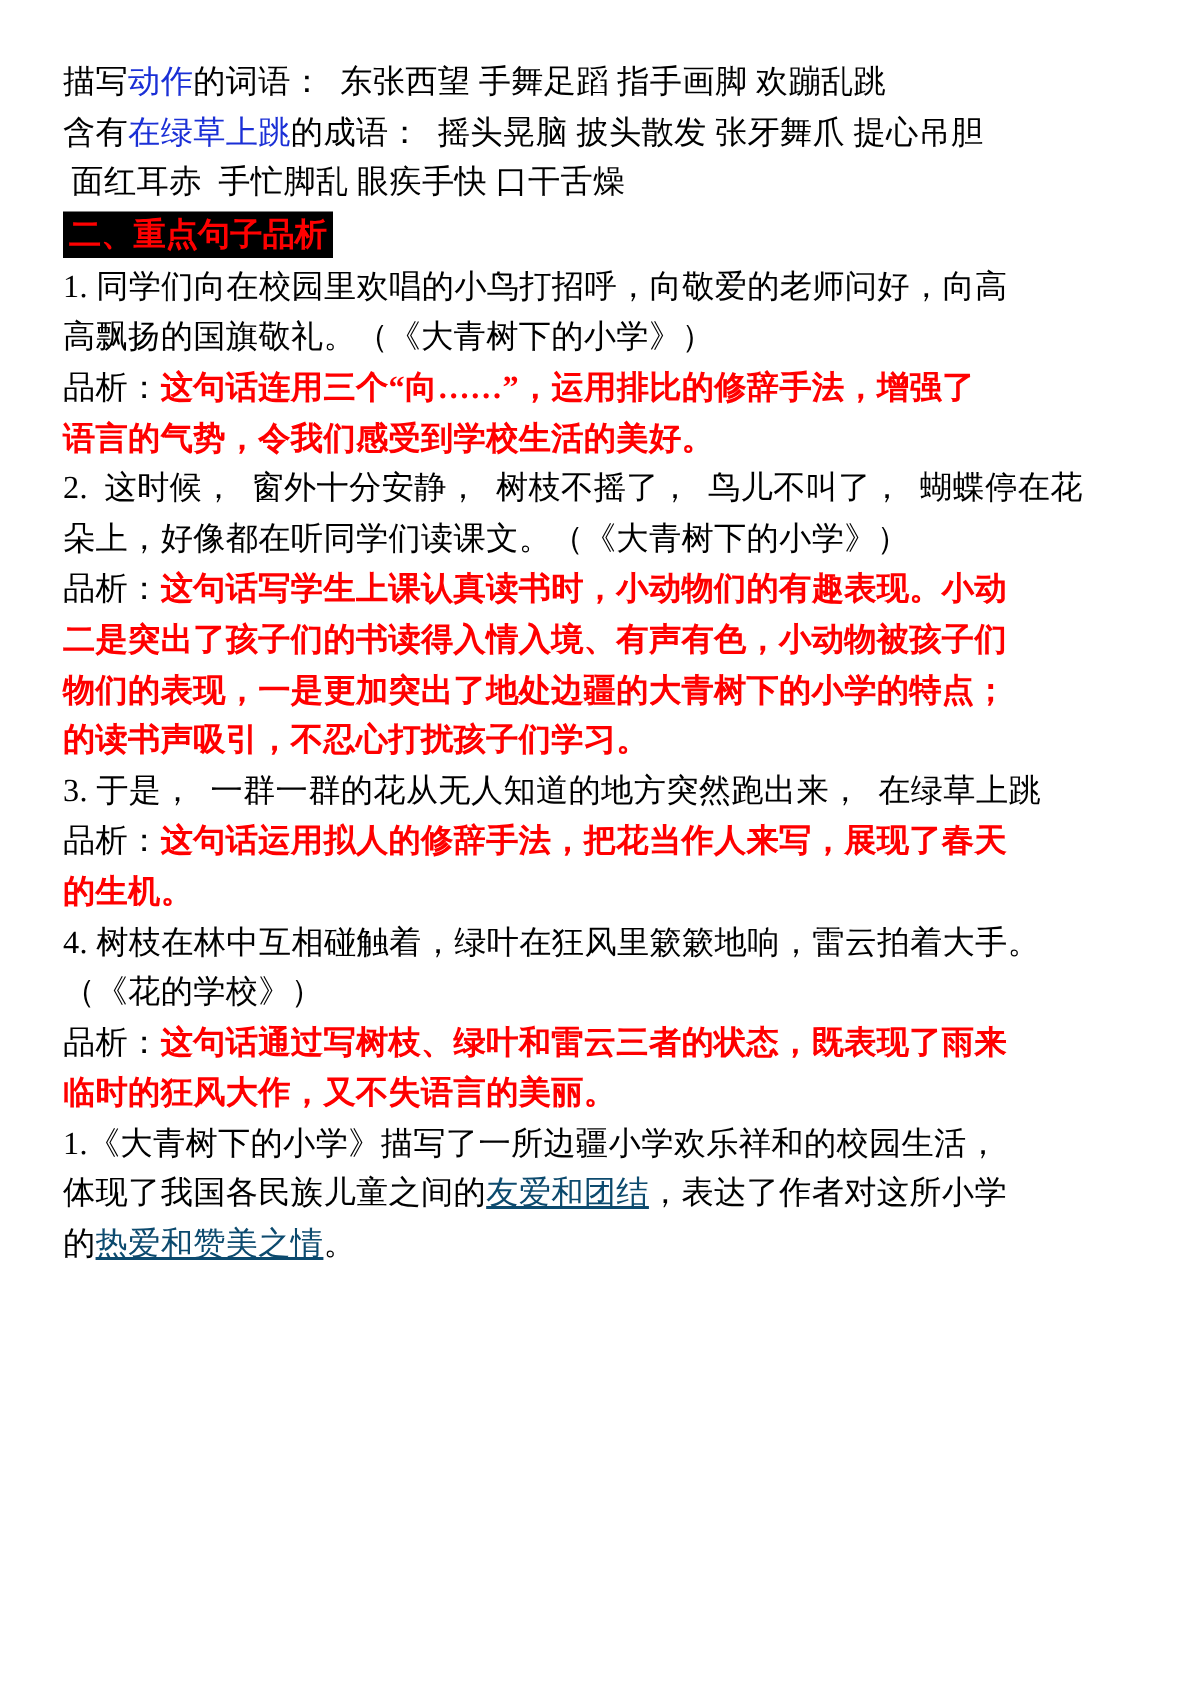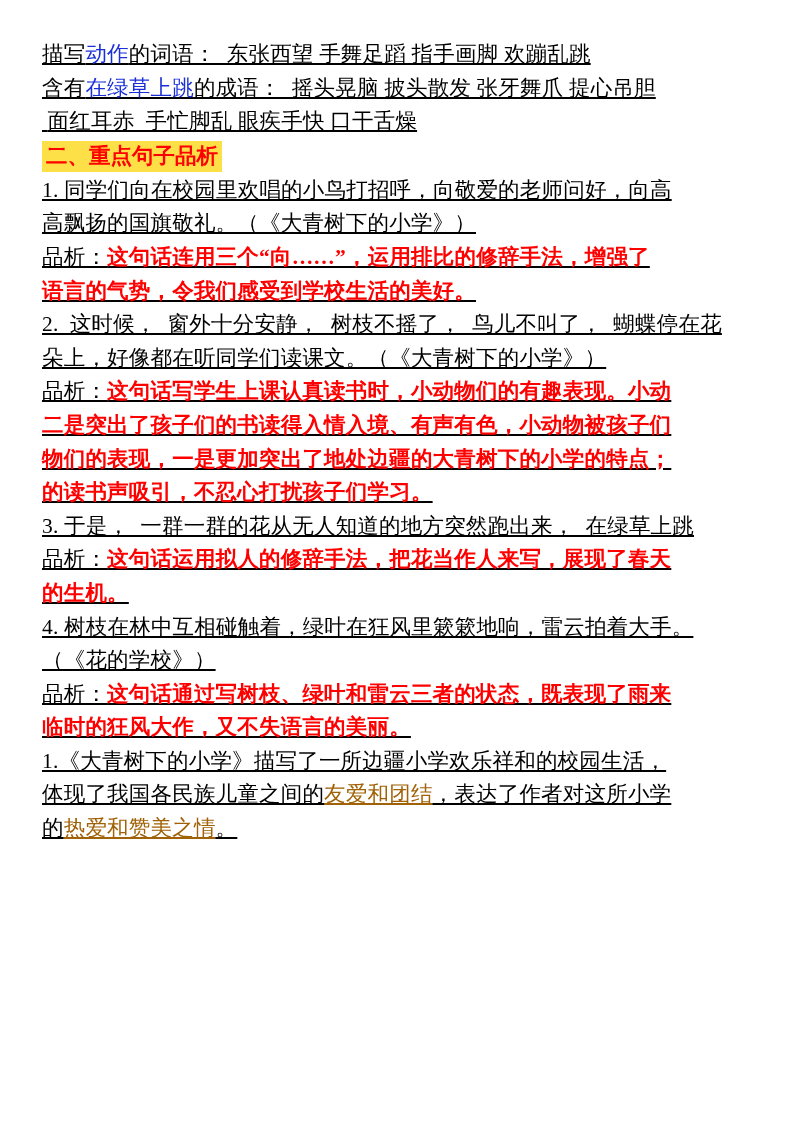--- a/index.html
+++ b/index.html
@@ -13,52 +13,51 @@
     font-family: "Liberation Serif", "DejaVu Serif", serif;
     color: #000000;
   }
   .page {
     position: relative;
     width: 793px;
     height: 1016px;
     box-sizing: border-box;
     padding: 38px 42px 0 42px;
     overflow: hidden;
-    text-decoration: underline;
   }
   .line {
     font-size: 21.5px;
     line-height: 33.6px;
     letter-spacing: 0.2px;
     white-space: pre-wrap;
     word-break: break-all;
   }
   .blue {
     color: #1a2fd6;
   }
   .red {
     color: #ff0000;
     font-weight: bold;
   }
   .heading {
     display: inline-block;
-    background: #fde047;
+    background: #000000;
     color: #ff0000;
     font-weight: bold;
     font-size: 21.5px;
     line-height: 28px;
     padding: 1px 4px 2px 4px;
     margin: 2px 0 2px 0;
     border: 0;
   }
   .heading-wrap {
     line-height: 33px;
   }
   .ul {
-    color: #a16207;
+    color: #0c4a6e;
     text-decoration: underline;
     text-underline-offset: 2px;
   }
   .blk {
     color: #000000;
   }
 </style>
 </head>
 <body>
 

